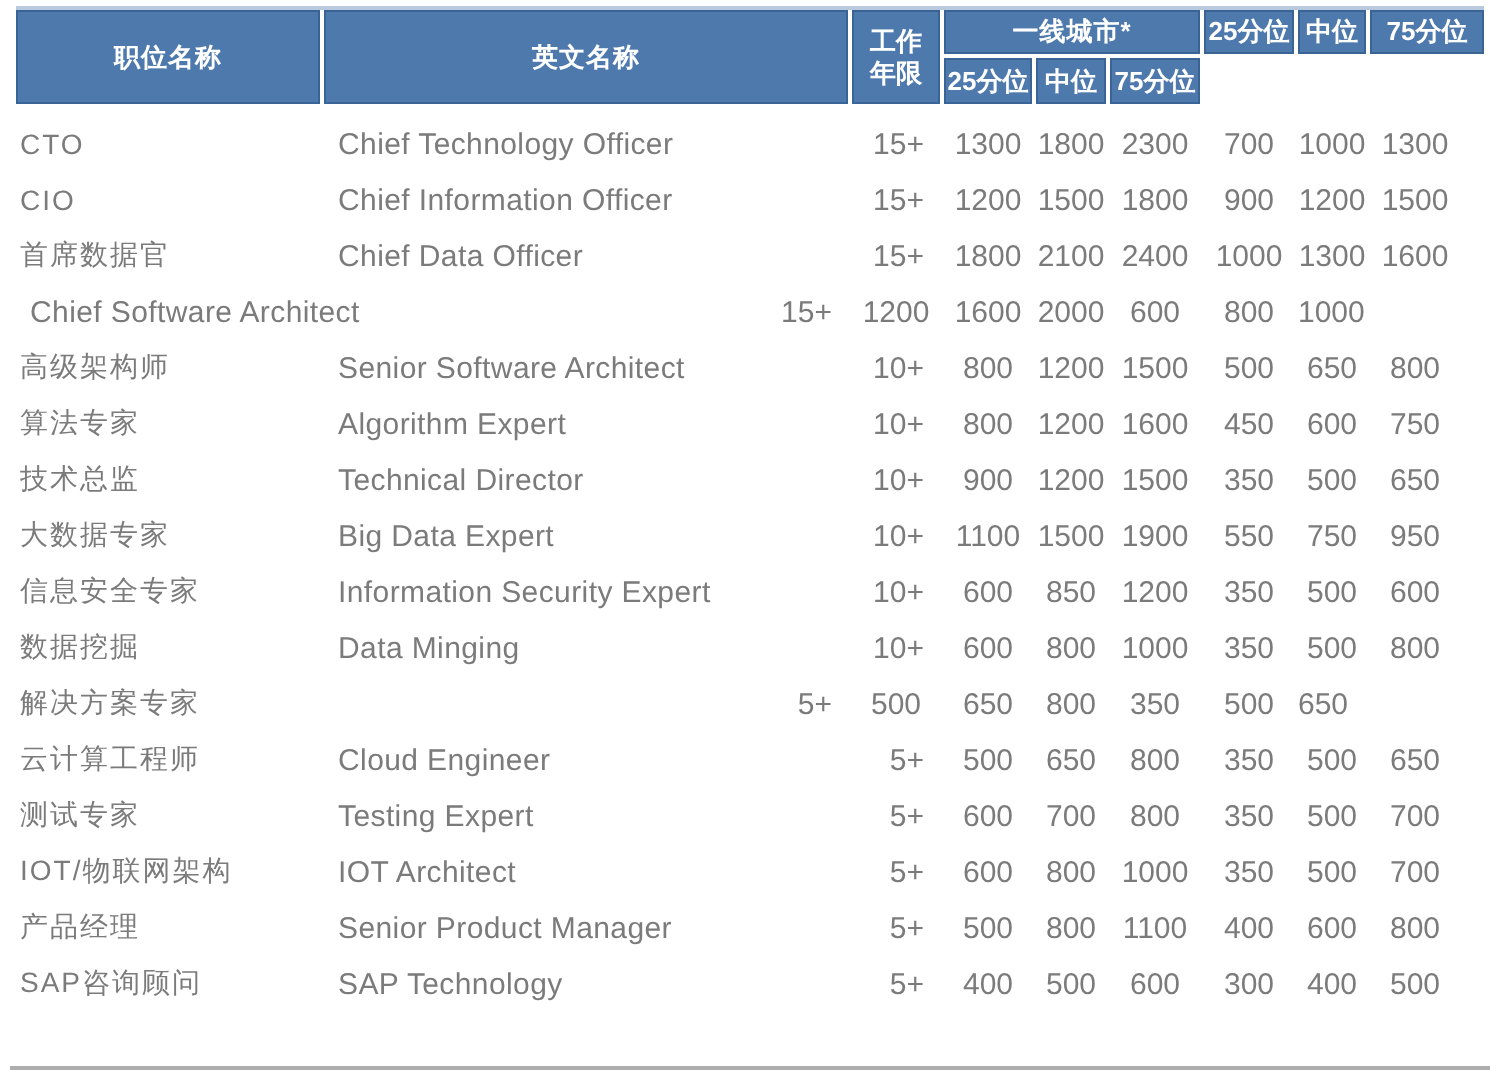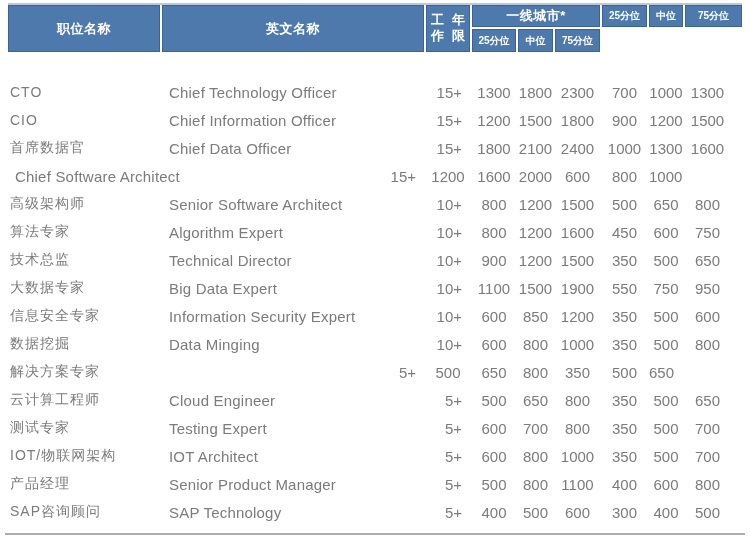--- a/index.html
+++ b/index.html
@@ -30,24 +30,24 @@
     font-weight:bold;
     display:flex;
     align-items:center;
     justify-content:center;
     text-align:center;
     box-sizing:border-box;
     letter-spacing:0.5px;
   }
   .span2 { grid-row:1 / 3; }
   .group { grid-column:span 3; }
-  .two-line { flex-direction:row; line-height:1.2; letter-spacing:0;font-family:Liberation Mono, monospace; }
-  .sub { font-size:10px; letter-spacing:0; }
+  .two-line { flex-direction:column; line-height:1.2; letter-spacing:0; }
+  .sub { font-size:13px; letter-spacing:0; }
   .table-body {
-    position:absolute; left:8px; top:78px; width:734px;
+    position:absolute; left:8px; top:58px; width:734px;
   }
   .row {
     display:grid;
     grid-template-columns:152px 262px 44px 44px 35px 45px 45px 34px 57px;
     gap:2px;
     height:28px;
     align-items:center;
   }
   .cell {
     color:#7b7b7b;

